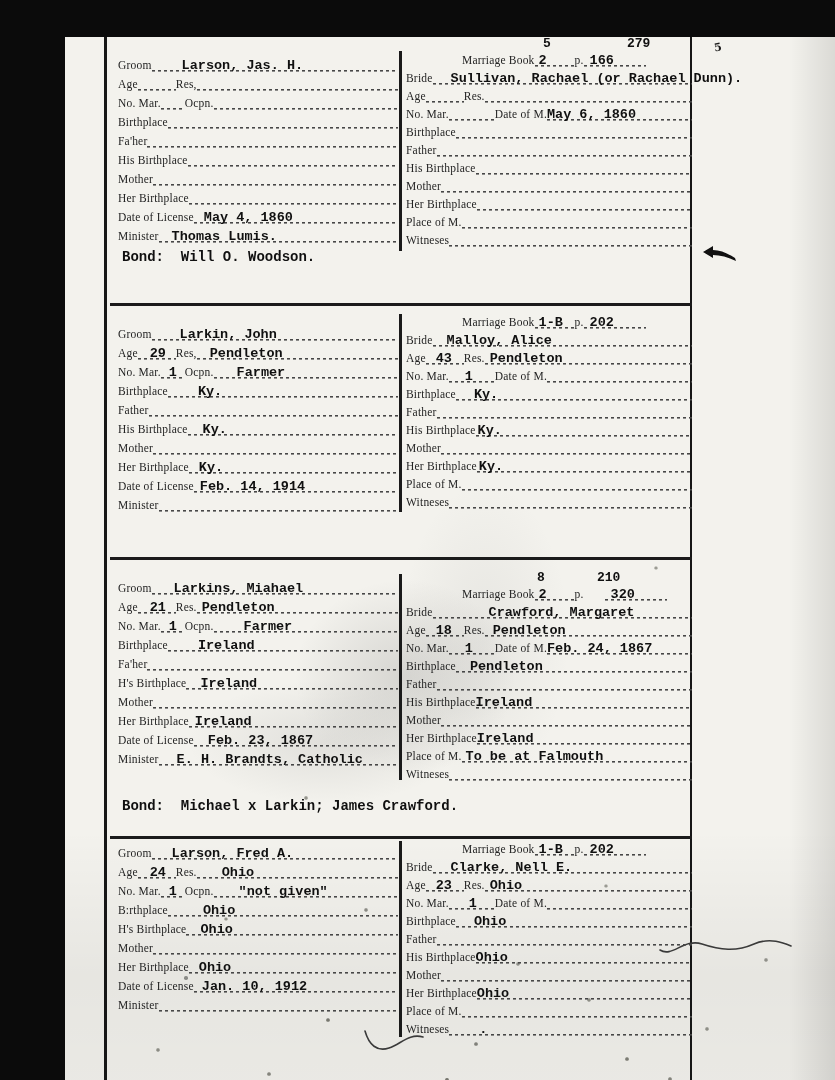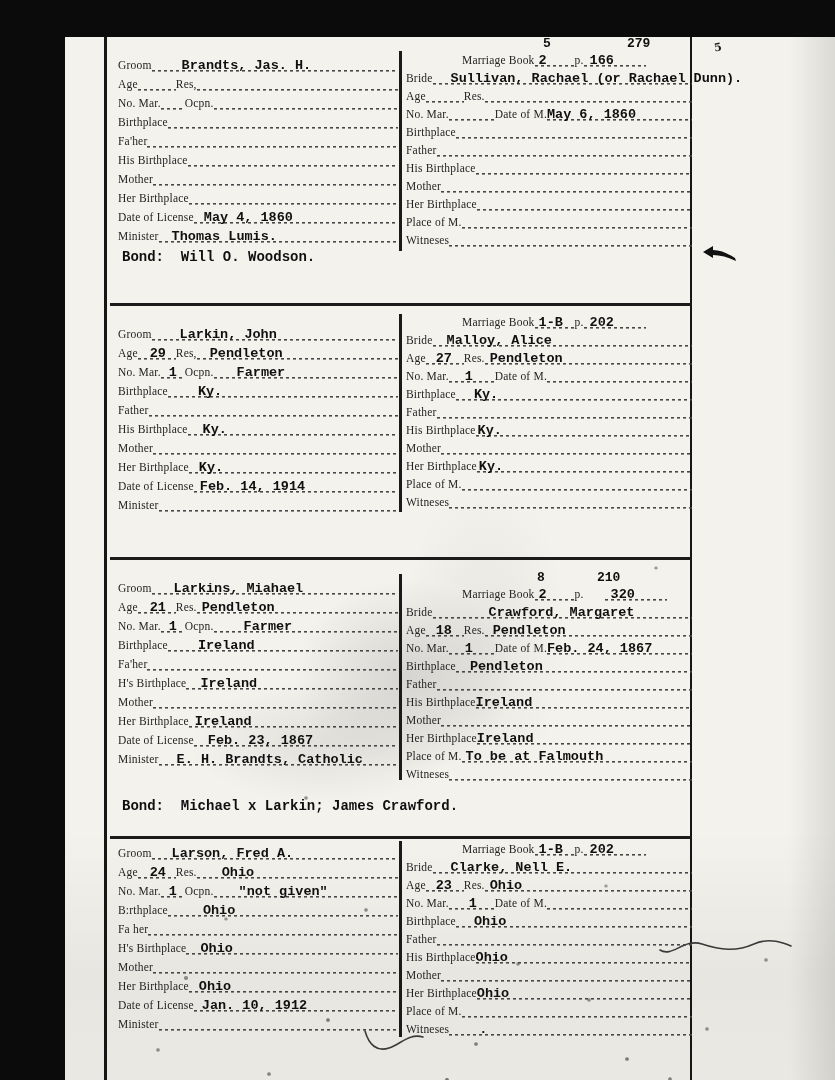--- a/index.html
+++ b/index.html
@@ -89,21 +89,21 @@
     <path d="M2,4 C6,18 14,25 26,21 C38,17 46,6 60,10" fill="none" stroke="#3a3a3a" stroke-width="1.6" stroke-linecap="round"></path>
   </svg>
 
   <div class="speckles"></div>
 <div class="record" style="top: 0px; height: 266px;">
       <div class="col-div" style="top: 14px; height: 200px;"></div>
       <div class="col gcol" style="top: 16px;">
         <div class="row">
           <span class="lbl">Groom</span>
           <div class="line">
-            <span class="val" style="left: 30px;">Brandts, Jas. H.</span>
+            <span class="val" style="left: 30px;">Larson, Jas. H.</span>
           </div>
         </div>
         <div class="row">
           <span class="lbl">Age</span>
           <div class="line fx" style="width: 38px;"></div>
           <span class="lbl">Res,</span>
           <div class="line"></div>
         </div>
         <div class="row">
           <span class="lbl">No. Mar.</span>
@@ -289,21 +289,21 @@
         </div>
         <div class="row">
           <span class="lbl">Bride</span>
           <div class="line">
             <span class="val" style="left: 14px;">Malloy, Alice</span>
           </div>
         </div>
         <div class="row">
           <span class="lbl">Age</span>
           <div class="line fx" style="width: 38px;">
-            <span class="val" style="left: 10px;">27</span>
+            <span class="val" style="left: 10px;">43</span>
           </div>
           <span class="lbl">Res.</span>
           <div class="line">
             <span class="val" style="left: 5px;">Pendleton</span>
           </div>
         </div>
         <div class="row">
           <span class="lbl">No. Mar.</span>
           <div class="line fx" style="width: 46px;">
             <span class="val" style="left: 16px;">1</span>
@@ -524,24 +524,20 @@
             <span class="val" style="left: 25px;">"not given"</span>
           </div>
         </div>
         <div class="row">
           <span class="lbl">B:rthplace</span>
           <div class="line">
             <span class="val" style="left: 35px;">Ohio</span>
           </div>
         </div>
         <div class="row">
-          <span class="lbl">Fa her</span>
-          <div class="line"></div>
-        </div>
-        <div class="row">
           <span class="lbl">H's Birthplace</span>
           <div class="line">
             <span class="val" style="left: 14px;">Ohio</span>
           </div>
         </div>
         <div class="row">
           <span class="lbl">Mother</span>
           <div class="line"></div>
         </div>
         <div class="row">

